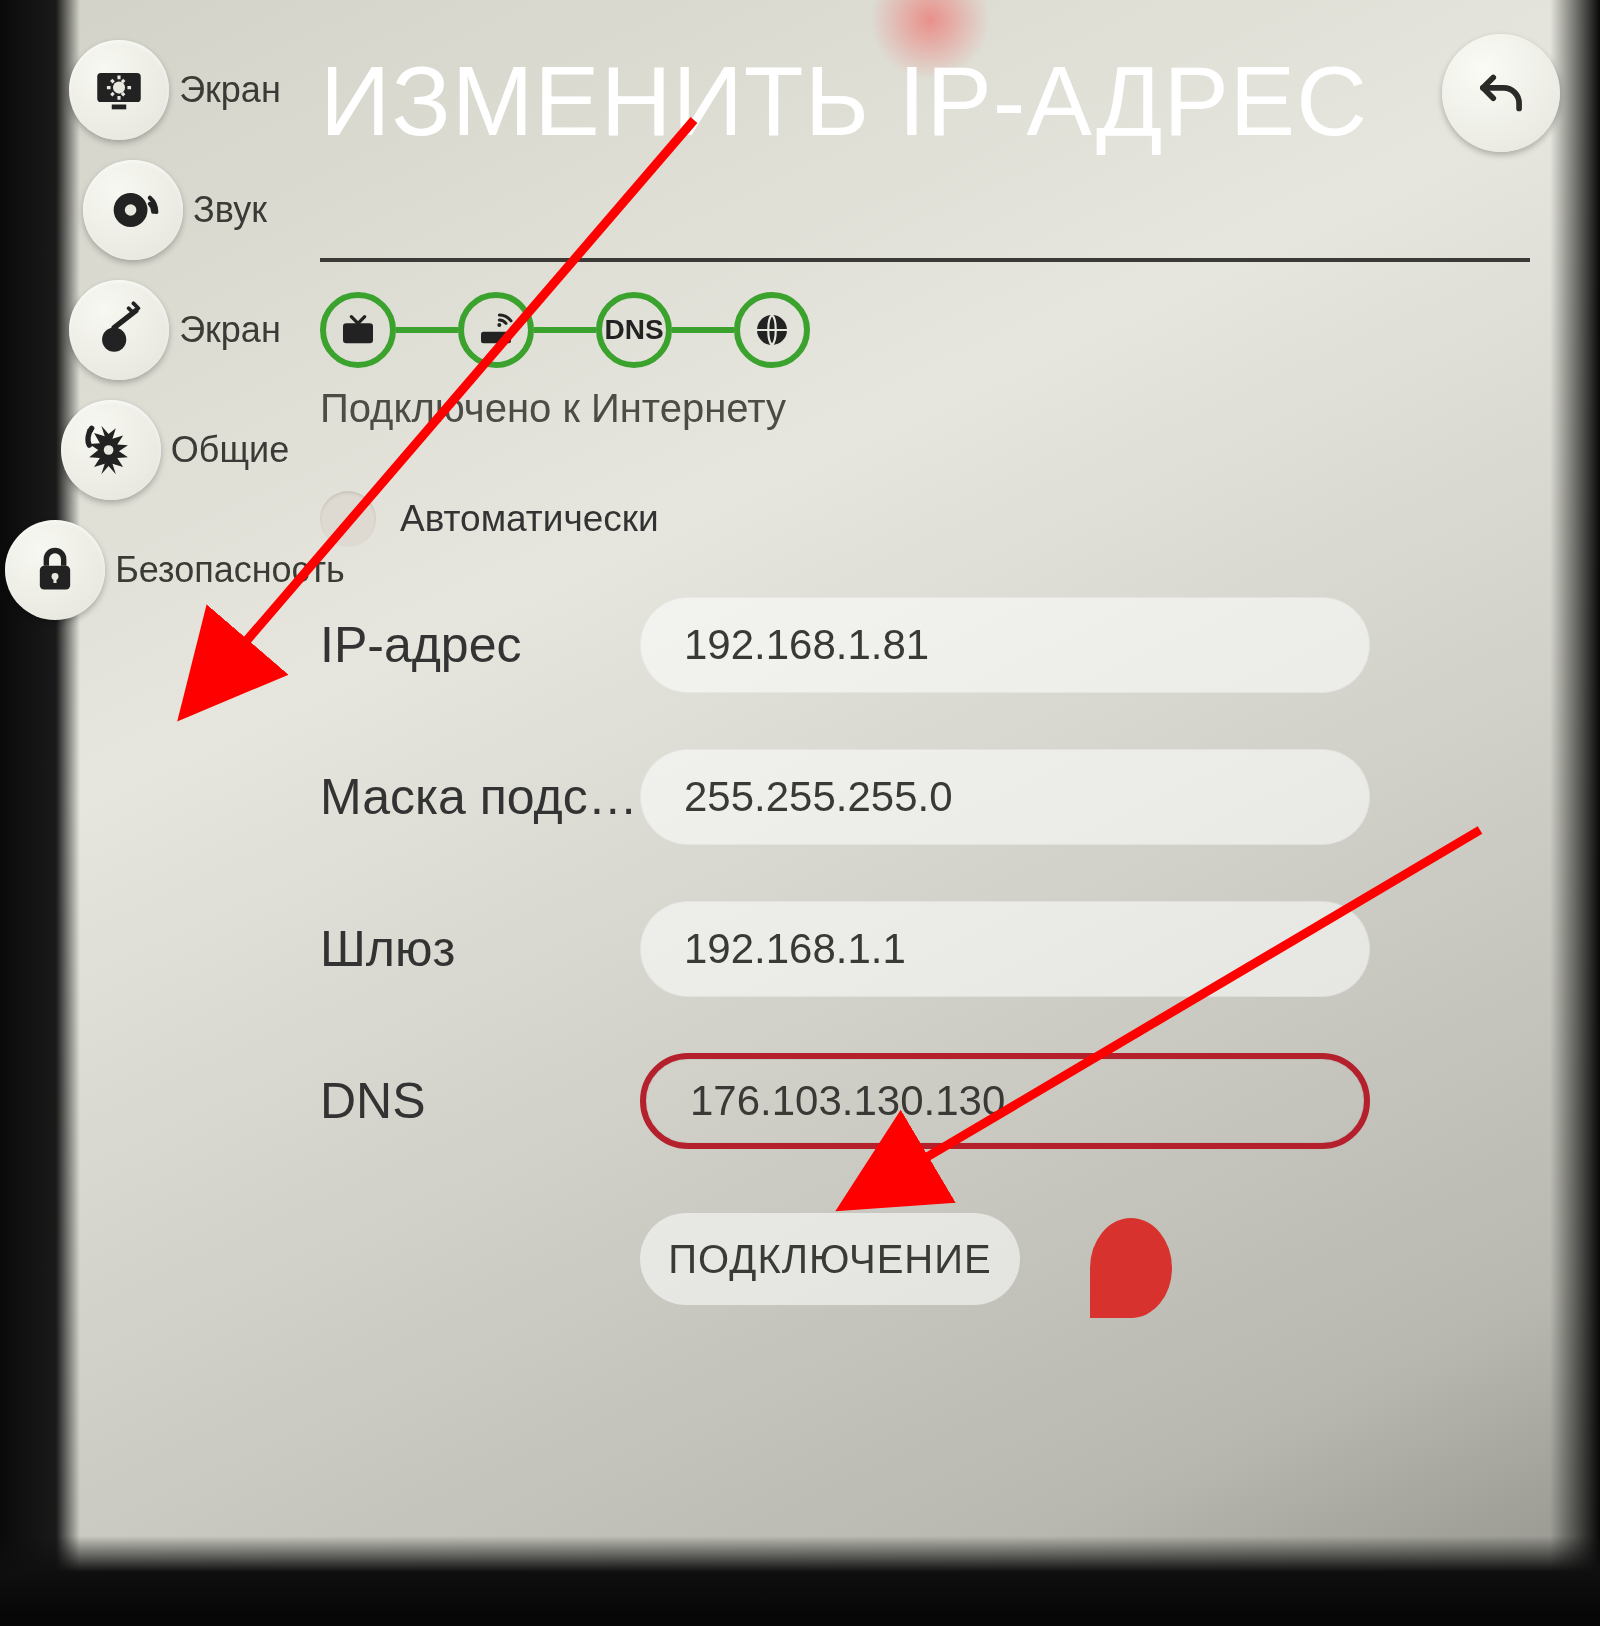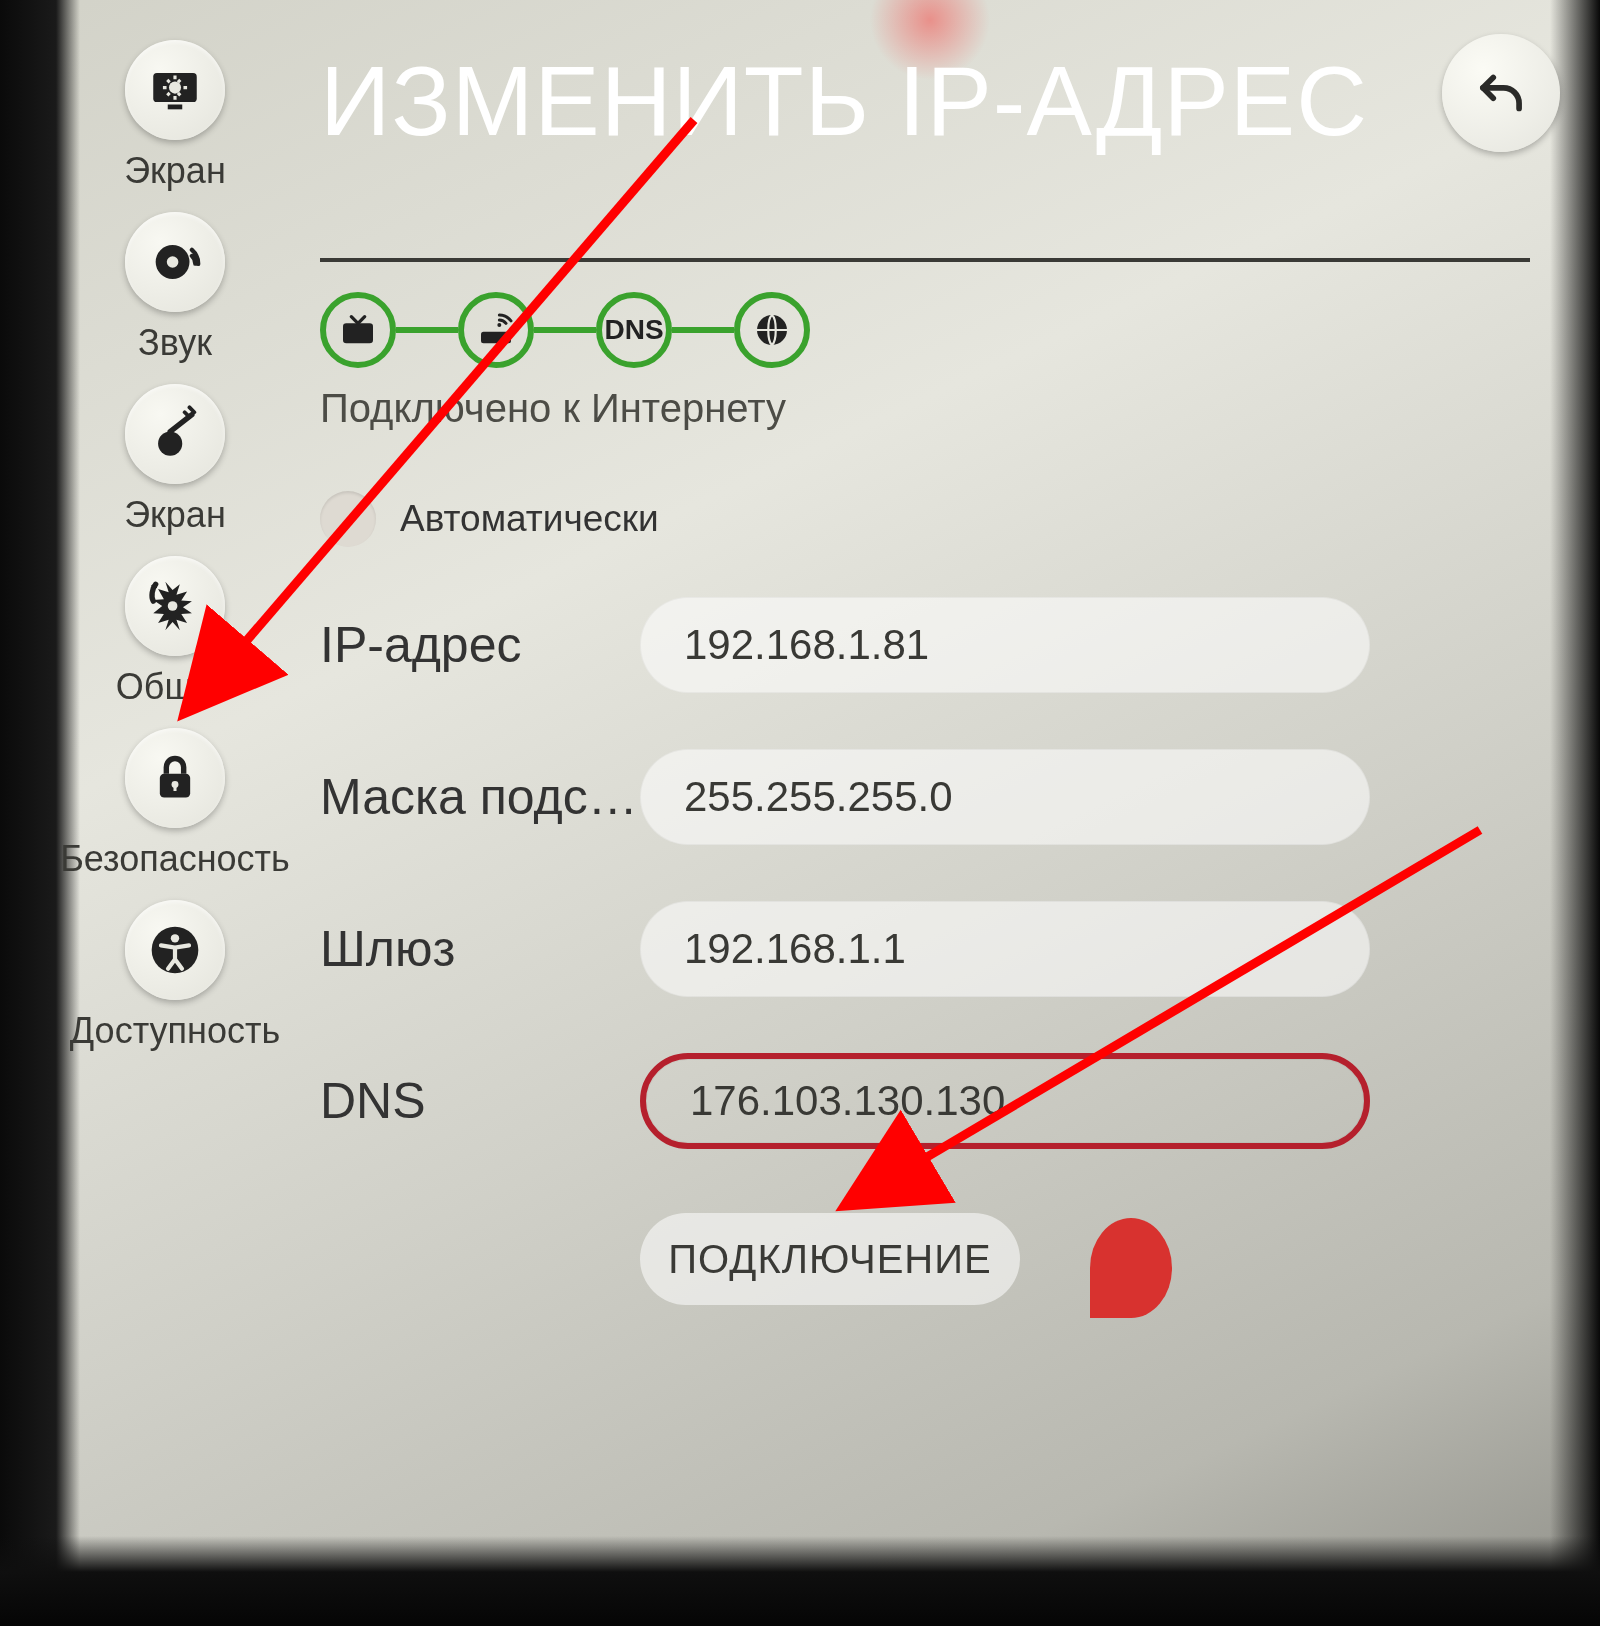--- a/index.html
+++ b/index.html
@@ -56,21 +56,21 @@
     left: 60px; top: 40px;
     width: 230px;
     display: flex;
     flex-direction: column;
     align-items: center;
     gap: 20px;
     z-index: 5;
   }
   .sidebar-item {
     display: flex;
-    flex-direction: column;
+    flex-direction: row;
     align-items: center;
     gap: 10px;
     cursor: pointer;
   }
   .sidebar-icon {
     width: 100px; height: 100px;
     border-radius: 50%;
     background: radial-gradient(circle at 35% 30%, #f8f8f2 0%, #e4e4dc 100%);
     box-shadow: 0 3px 6px rgba(0,0,0,0.25), inset 0 2px 4px rgba(255,255,255,0.6);
     display: flex;
@@ -308,30 +308,20 @@
       <svg width="52" height="52" viewBox="0 0 24 24">
           <rect x="5" y="10" width="14" height="11" rx="2" fill="#222"></rect>
           <path d="M8 10V7a4 4 0 1 1 8 0v3" fill="none" stroke="#222" stroke-width="2.5"></path>
           <circle cx="12" cy="15" r="1.6" fill="#e8e8e0"></circle>
           <rect x="11.3" y="15" width="1.4" height="3" fill="#e8e8e0"></rect>
         </svg>
     </div>
     <span class="sidebar-label">Безопасность</span>
   </div>
 
-  <div class="sidebar-item">
-    <div class="sidebar-icon">
-      <svg width="56" height="56" viewBox="0 0 24 24">
-          <circle cx="12" cy="12" r="10" fill="#222"></circle>
-          <circle cx="12" cy="7" r="1.8" fill="#e8e8e0"></circle>
-          <path d="M6 10l6 1 6-1M12 11v5m0 0l-3 4m3-4l3 4" stroke="#e8e8e0" stroke-width="1.8" stroke-linecap="round" fill="none"></path>
-        </svg>
-    </div>
-    <span class="sidebar-label">Доступность</span>
-  </div>
 
 </nav>
 
 <main class="main">
   <h1 class="page-title">ИЗМЕНИТЬ IP-АДРЕС</h1>
 
   <hr class="rule">
 
   <div class="chain">
     <div class="chain-node">

